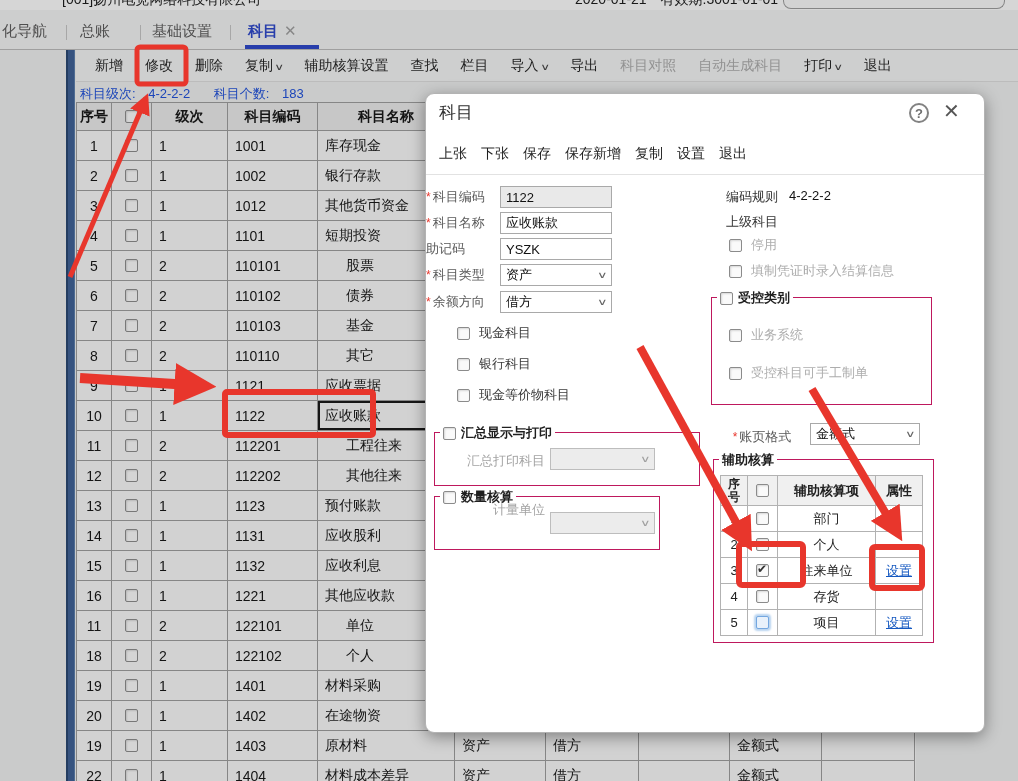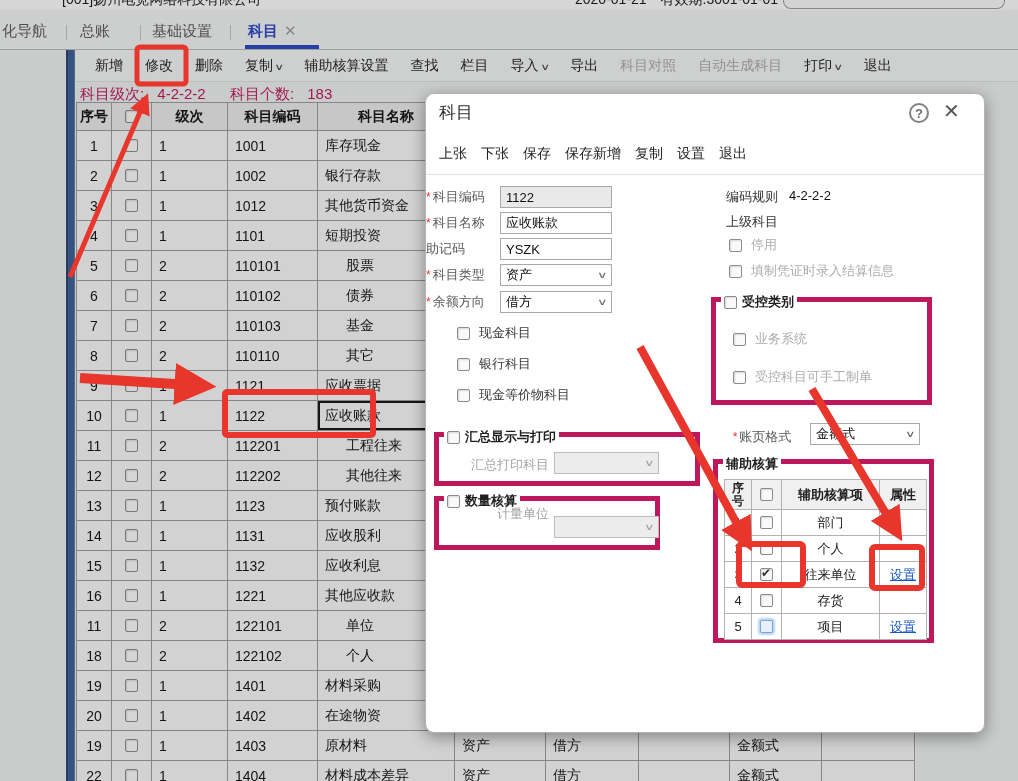--- a/index.html
+++ b/index.html
@@ -18,21 +18,21 @@
 .tab-underline{position:absolute;left:245px;top:35px;width:74px;height:4px;background:#2b46c8}
 .tabsep{position:absolute;top:15px;width:1px;height:15px;background:#c3c3c3}
 
 .leftbar{position:absolute;left:66px;top:50px;width:9px;height:731px;background:#3c5f94;border-left:2px solid #27456f;border-right:1px solid #5a7cab}
 
 .toolbar{position:absolute;left:76px;top:50px;width:942px;height:32px;background:#f1f2f2;display:flex;align-items:center;gap:22px;padding-left:19px;font-size:14px;color:#1f1f1f;border-bottom:1px solid #dcdcdc}
 .titem{white-space:nowrap;cursor:pointer}
 .titem.disabled{color:#a9a9a9}
 .caret{font-size:9px;color:#444;margin-left:3px;display:inline-block;transform:scaleX(1.5)}
 
-.statusline{position:absolute;left:80px;top:85px;font-size:15px;color:#be185d;white-space:nowrap}
+.statusline{position:absolute;left:80px;top:85px;font-size:13px;color:#1d4ed8;white-space:nowrap}
 .statusline .lbl{margin-right:9px}
 .statusline .val{margin-right:20px}
 
 .gridtable{position:absolute;left:76px;top:102px;width:840px;border-top:1px solid #9b9b9b;border-left:1px solid #9b9b9b;background:#f6f6f6}
 .trow{display:grid;grid-template-columns:35px 40px 76px 90px 137px 91px 93px 91px 92px 93px;height:30px}
 .trow.head{height:28px;background:#e9e9e9;font-weight:bold}
 .tcell{border-right:1px solid #9b9b9b;border-bottom:1px solid #9b9b9b;display:flex;align-items:center;padding-left:7px;font-size:14px;color:#141414;overflow:hidden;white-space:nowrap}
 .tcell.c{justify-content:center;padding-left:0}
 .tcell.ind2{padding-left:28px}
 .tcell.sel{box-shadow:inset 0 0 0 2px #161616}
@@ -56,21 +56,21 @@
 .req{color:#e8362c;margin-right:2px;font-size:12px}
 .finput{position:absolute;left:74px;top:0;width:112px;height:22px;border:1px solid #a9a9a9;background:#fff;display:flex;align-items:center;padding:0 5px;font-size:13px;color:#111}
 .finput.ro{background:#e9e9e9}
 .fselect{cursor:pointer}
 .scaret{margin-left:auto;font-size:9px;color:#666;transform:scaleX(1.6)}
 .dis .scaret{color:#a0a0a0}
 .fselect.dis{background:#ececec;border-color:#bdbdbd}
 .dchk{position:absolute;display:flex;align-items:center;gap:9px;color:#3a3a3a;font-size:13px;white-space:nowrap}
 .dchk.gray{color:#adadad}
 
-.fset{position:absolute;border:5px solid #be185d}
+.fset{position:absolute;border:1px solid #be185d}
 .fset-legend{position:absolute;left:5px;top:-9px;background:#fff;padding:0 3px;display:flex;align-items:center;gap:5px;font-weight:bold;font-size:13px;color:#1f1f1f;white-space:nowrap}
 .fset .inlbl{position:absolute;color:#a3a3a3;font-size:13px;text-align:right;white-space:nowrap}
 
 .rlabel{position:absolute;font-size:13px;color:#333;white-space:nowrap}
 .rvalue{position:absolute;font-size:13px;color:#111;white-space:nowrap}
 
 .auxtbl{position:absolute;border-top:1px solid #b2b2b2;border-left:1px solid #b2b2b2;background:#fff}
 .arow{display:grid;grid-template-columns:27px 30px 98px 47px;height:26px}
 .arow.head{height:30px;background:#f0f0f0;font-weight:bold}
 .acell{border-right:1px solid #b2b2b2;border-bottom:1px solid #b2b2b2;display:flex;align-items:center;justify-content:center;font-size:13px;color:#222;text-align:center;overflow:hidden}

